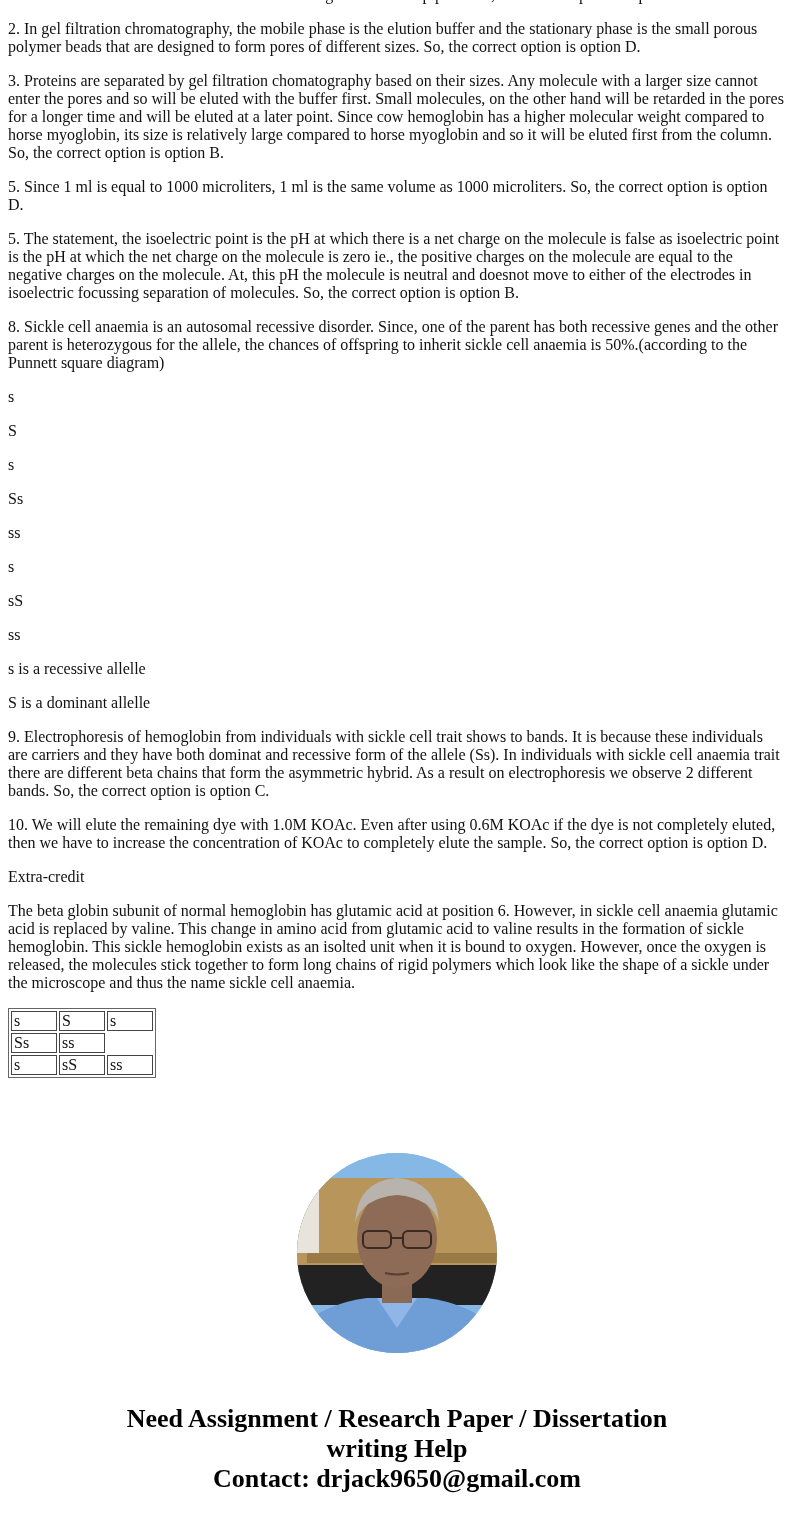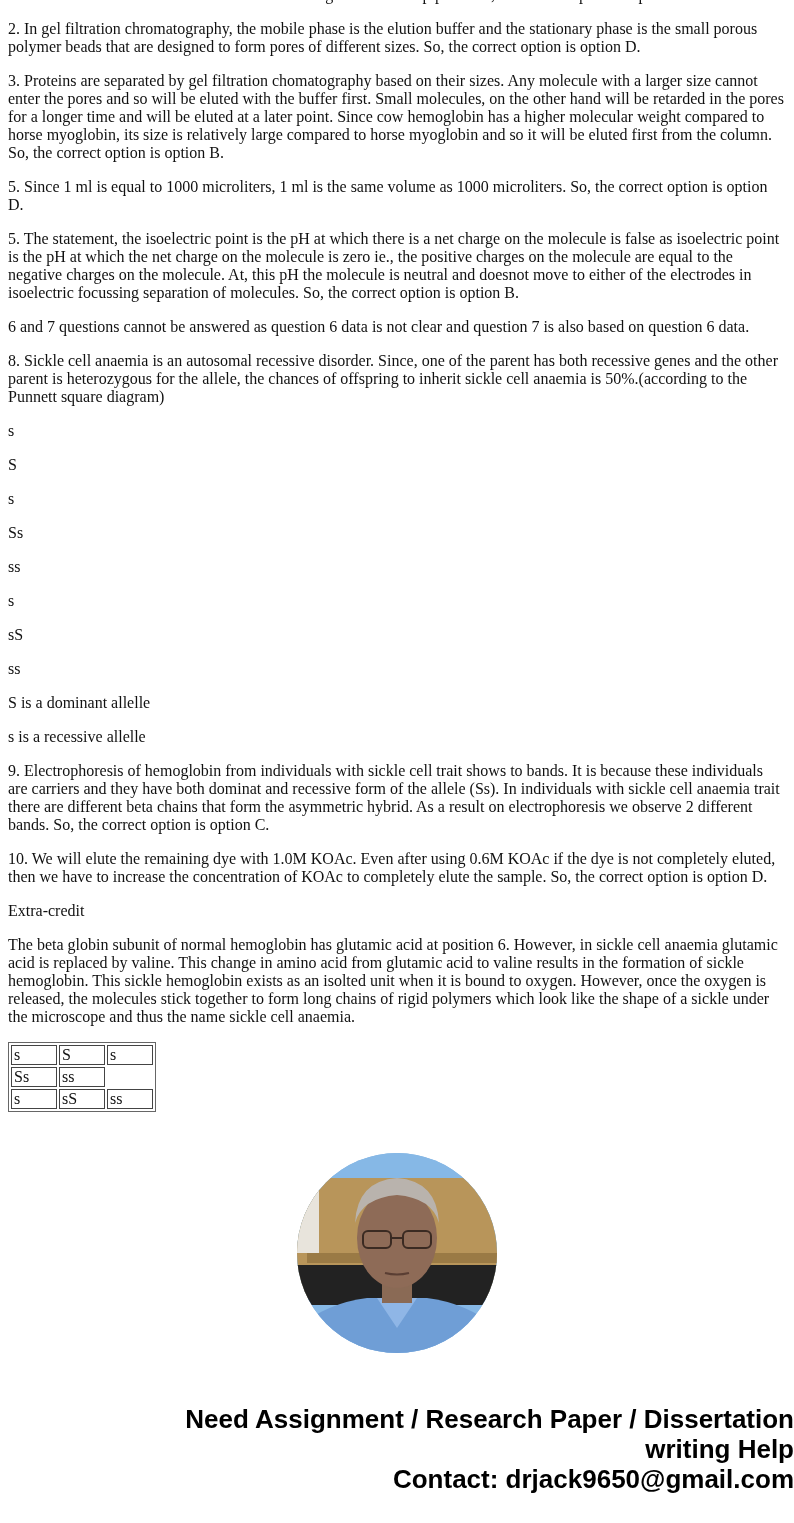--- a/index.html
+++ b/index.html
@@ -54,52 +54,51 @@
       border-radius: 50%;
       overflow: hidden;
       background: #7fb0e0;
     }
     .avatar-wrap svg { display: block; }
     .promo {
       position: absolute;
       left: 0;
       right: 0;
       top: 1404px;
-      text-align: right;
-      font-family: Liberation Sans, sans-serif;
+      text-align: center;
+      font-family: Liberation Serif, serif;
       font-weight: bold;
       font-size: 26px;
       line-height: 30px;
       color: #000;
     }
     .promo div { margin: 0; }
   </style>
 </head>
 <body>
 
 <div class="content">
   <p>20 microliters and 12 microliters is within the range of the micropipette. So, the correct option is option C.</p>
   <p>2. In gel filtration chromatography, the mobile phase is the elution buffer and the stationary phase is the small porous polymer beads that are designed to form pores of different sizes. So, the correct option is option D.</p>
   <p>3. Proteins are separated by gel filtration chomatography based on their sizes. Any molecule with a larger size cannot enter the pores and so will be eluted with the buffer first. Small molecules, on the other hand will be retarded in the pores for a longer time and will be eluted at a later point. Since cow hemoglobin has a higher molecular weight compared to horse myoglobin, its size is relatively large compared to horse myoglobin and so it will be eluted first from the column. So, the correct option is option B.</p>
   <p>5. Since 1 ml is equal to 1000 microliters, 1 ml is the same volume as 1000 microliters. So, the correct option is option D.</p>
   <p>5. The statement, the isoelectric point is the pH at which there is a net charge on the molecule is false as isoelectric point is the pH at which the net charge on the molecule is zero ie., the positive charges on the molecule are equal to the negative charges on the molecule. At, this pH the molecule is neutral and doesnot move to either of the electrodes in isoelectric focussing separation of molecules. So, the correct option is option B.</p>
-  <p>6 and 7 questions cannot be answered as question 6 data is not clear and question 7 is also based on question 6 data.</p>
   <p>8. Sickle cell anaemia is an autosomal recessive disorder. Since, one of the parent has both recessive genes and the other parent is heterozygous for the allele, the chances of offspring to inherit sickle cell anaemia is 50%.(according to the Punnett square diagram)</p>
 
   <p>s</p>
   <p>S</p>
   <p>s</p>
   <p>Ss</p>
   <p>ss</p>
   <p>s</p>
   <p>sS</p>
   <p>ss</p>
 
+  <p>s is a recessive allelle</p>
   <p>S is a dominant allelle</p>
-  <p>s is a recessive allelle</p>
 
   <p>9. Electrophoresis of hemoglobin from individuals with sickle cell trait shows to bands. It is because these individuals are carriers and they have both dominat and recessive form of the allele (Ss). In individuals with sickle cell anaemia trait there are different beta chains that form the asymmetric hybrid. As a result on electrophoresis we observe 2 different bands. So, the correct option is option C.</p>
   <p>10. We will elute the remaining dye with 1.0M KOAc. Even after using 0.6M KOAc if the dye is not completely eluted, then we have to increase the concentration of KOAc to completely elute the sample. So, the correct option is option D.</p>
   <p>Extra-credit</p>
   <p>The beta globin subunit of normal hemoglobin has glutamic acid at position 6. However, in sickle cell anaemia glutamic acid is replaced by valine. This change in amino acid from glutamic acid to valine results in the formation of sickle hemoglobin. This sickle hemoglobin exists as an isolted unit when it is bound to oxygen. However, once the oxygen is released, the molecules stick together to form long chains of rigid polymers which look like the shape of a sickle under the microscope and thus the name sickle cell anaemia.</p>
 
   <table class="punnett">
     <tbody>
         <tr>
       <td>s</td>

